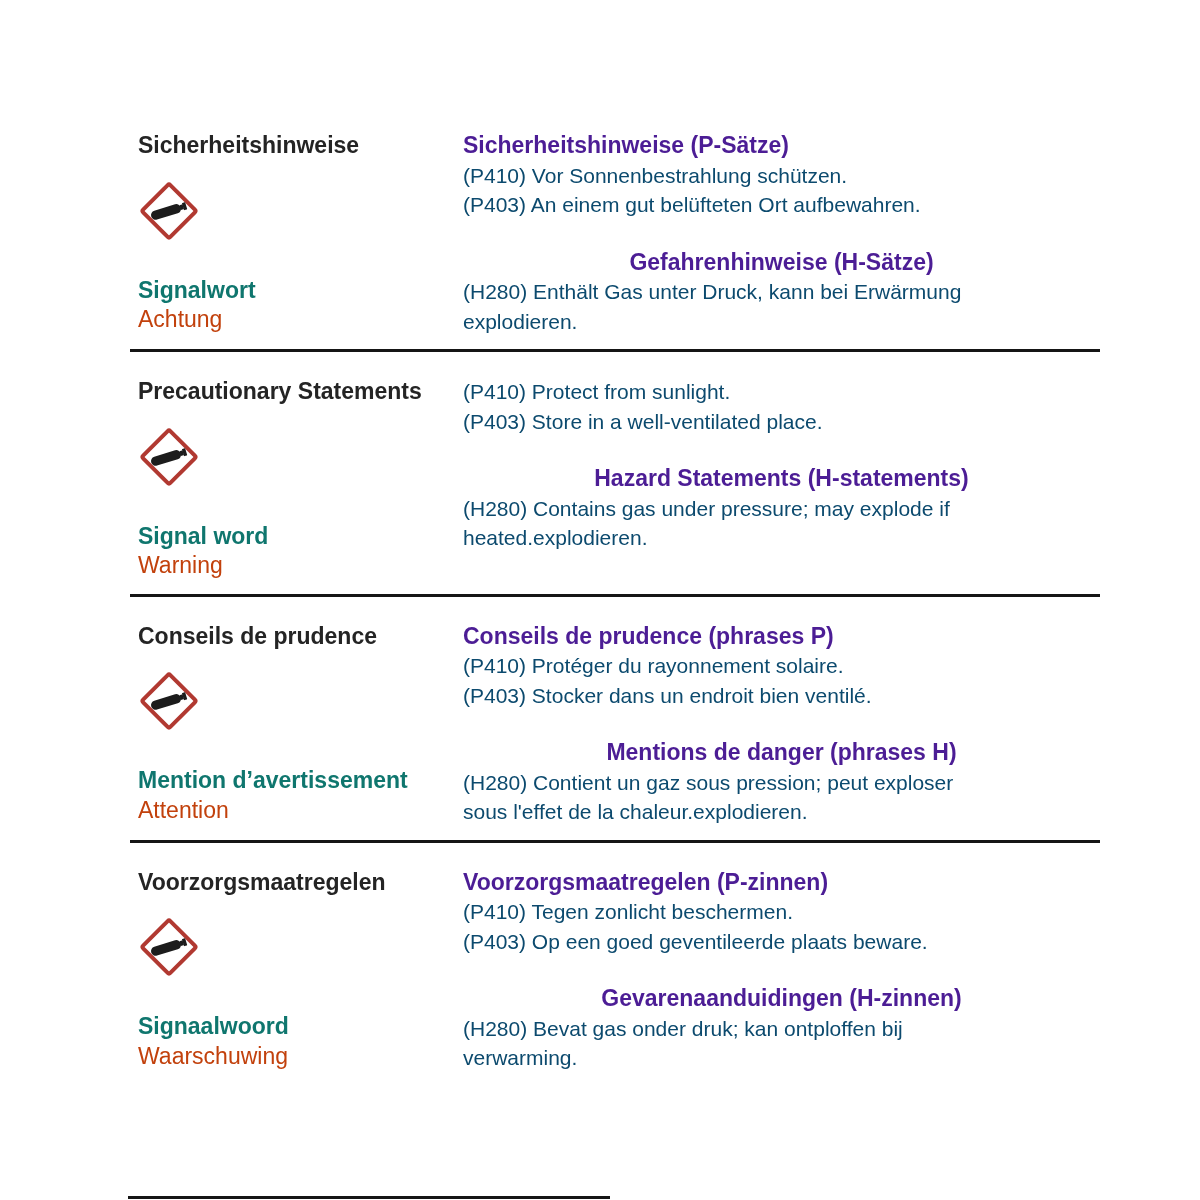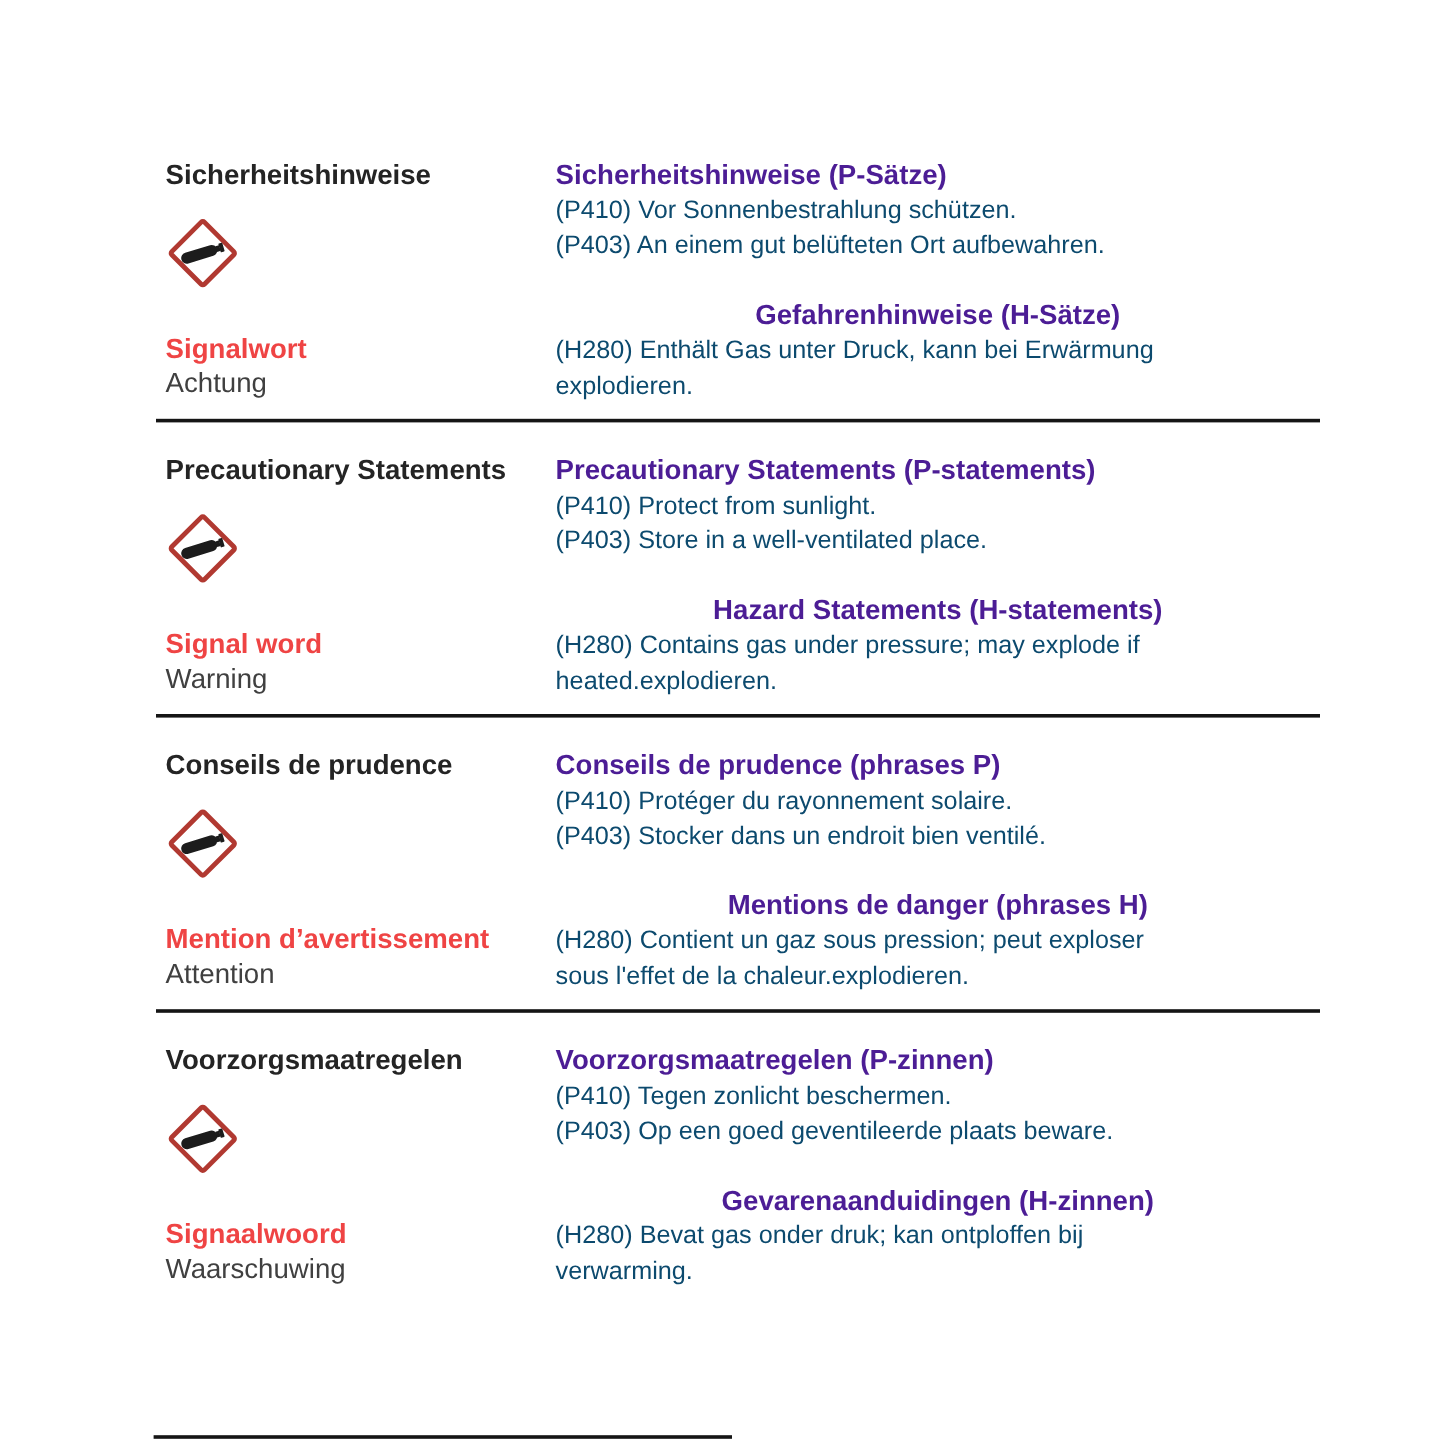--- a/index.html
+++ b/index.html
@@ -43,27 +43,27 @@
     margin-top: 19px;
     width: 62px;
     height: 62px;
   }
   .pictogram svg { display: block; }
   .signal-label {
     margin-top: 34px;
     font-size: 23px;
     line-height: 29.5px;
     font-weight: 700;
-    color: #ef4444;
+    color: #0f766e;
     white-space: nowrap;
   }
   .signal-word {
     font-size: 23px;
     line-height: 29.5px;
-    color: #404040;
+    color: #c2410c;
     white-space: nowrap;
   }
   .stmt-heading {
     font-size: 23px;
     line-height: 29.5px;
     font-weight: 700;
     color: #4c1d95;
     white-space: nowrap;
   }
   .stmt-line {
@@ -124,21 +124,20 @@
             <rect x="20" y="42.5" width="50" height="15" rx="7.5"></rect>
             <rect x="69" y="46" width="5" height="8"></rect>
             <rect x="73.5" y="44" width="5.5" height="12" rx="1"></rect>
           </g>
         </svg>
       </div>
       <div class="signal-label">Signal word</div>
       <div class="signal-word">Warning</div>
     </div>
     <div class="col-right">
-      <div class="stmt-heading">Precautionary Statements (P-statements)</div>
       <div class="stmt-line">(P410) Protect from sunlight.</div>
       <div class="stmt-line">(P403) Store in a well-ventilated place.</div>
       <div class="stmt-heading h-gap">Hazard Statements (H-statements)</div>
       <div class="stmt-line">(H280) Contains gas under pressure; may explode if</div>
       <div class="stmt-line">heated.explodieren.</div>
     </div>
   </div>
   <div class="divider"></div>
 
   <div class="section">

